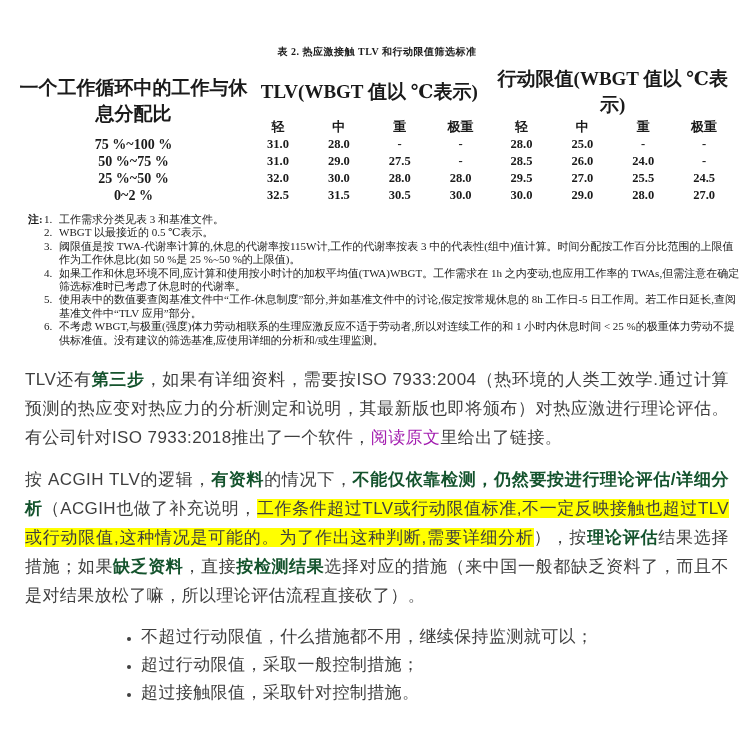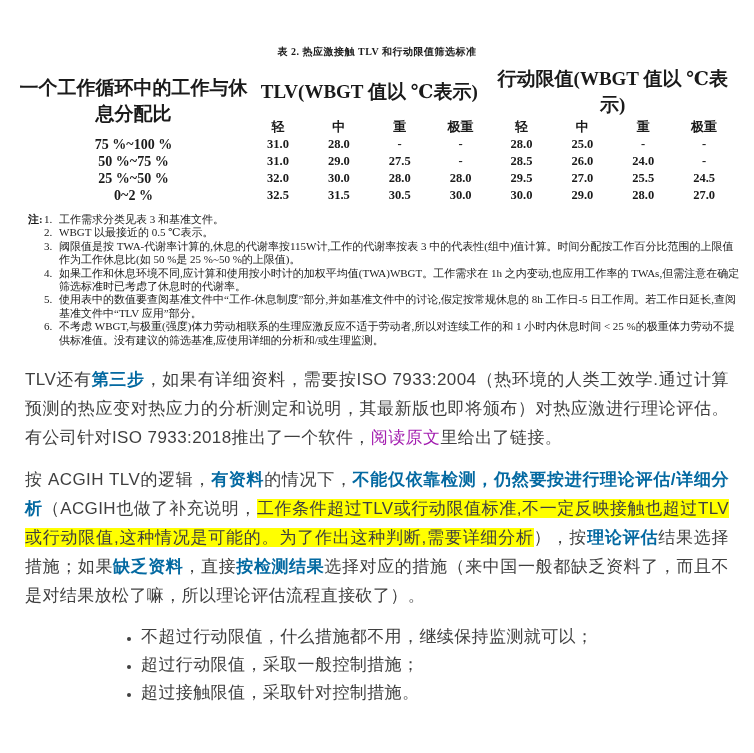--- a/index.html
+++ b/index.html
@@ -20,21 +20,21 @@
   .notes{margin:9px 14px 0 28px;font-size:11px;line-height:13.4px;color:#1a1a1a;}
   .note-row{display:flex;}
   .note-prefix{flex:none;width:16px;font-weight:bold;}
   .note-num{flex:none;width:15px;}
   .note-text{flex:1;}
 
   
   .body{padding:0 25px;margin-top:18px;color:#3f3f3f;font-size:17px;line-height:29px;
         text-align:justify;letter-spacing:0.4px;}
   .para{margin:0 0 13px 0;}
-  .b{font-weight:bold;color:#0369a1;}
+  .b{font-weight:bold;color:#14532d;}
   .hl{background:#ffff00;}
   .link{color:#a21caf;cursor:pointer;}
   ul.bullets{margin:3px 0 0 0;padding-left:116px;list-style:disc;}
   ul.bullets li{line-height:28px;margin:0;}
   ul.bullets li::marker{font-size:12px;color:#3f3f3f;}
 </style>
 </head>
 <body>
 
 <div class="page">

